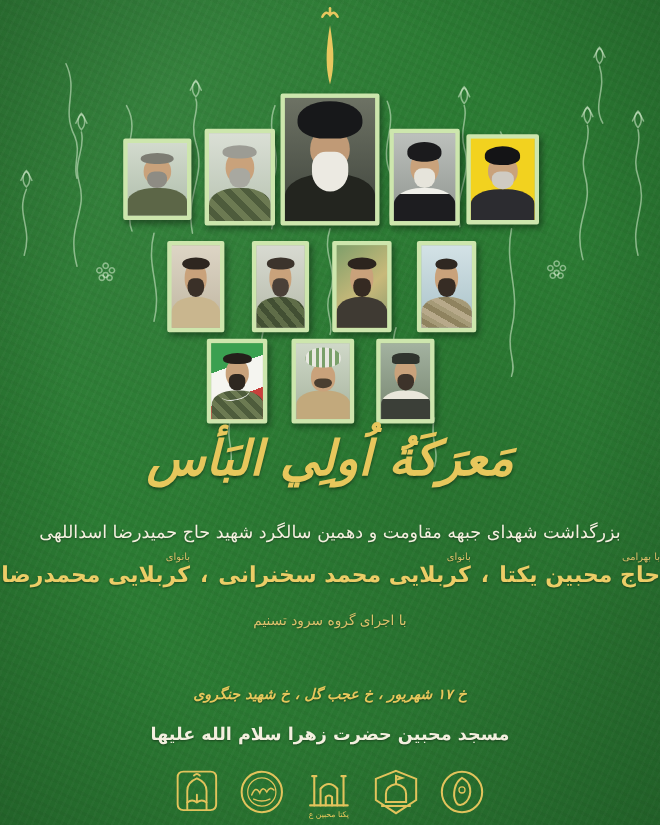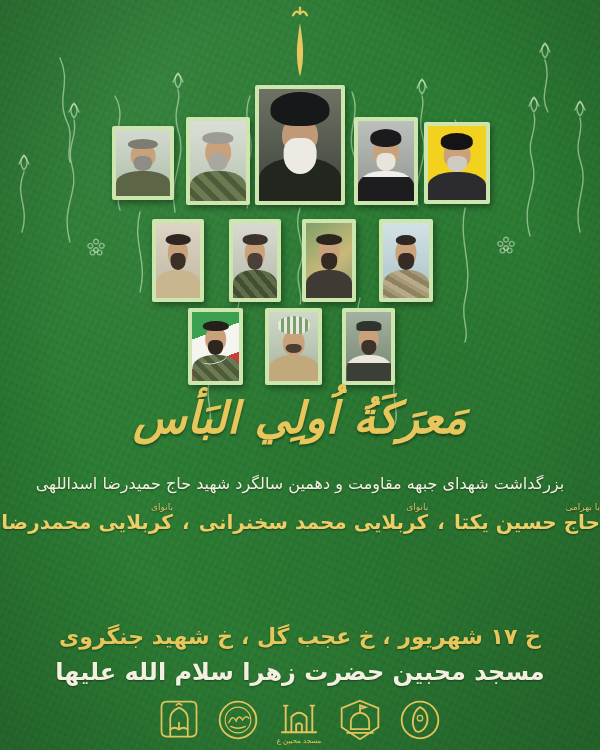--- a/index.html
+++ b/index.html
@@ -111,22 +111,22 @@
   .title{top:392px;font-size:44px;font-weight:bold;font-style:italic;color:#e7c75c;
          text-shadow:0 2px 3px rgba(0,0,0,.4);letter-spacing:1px;}
   .line1{top:474px;font-size:16px;color:#f4f0df;text-shadow:0 1px 2px rgba(0,0,0,.4);}
   .names{top:502px;color:#eccd67;text-shadow:0 1px 2px rgba(0,0,0,.4);}
   .names .seg{display:inline-block;vertical-align:bottom;}
   .names .role{display:block;font-size:9px;color:#dcc06a;text-align:right;margin-bottom:-2px;}
   .names .nm{font-size:20px;font-weight:bold;}
   .names .sep{font-size:20px;font-weight:bold;margin:0 4px;vertical-align:bottom;}
   .line3{top:556px;font-size:12.5px;color:#ddc26c;text-shadow:0 1px 2px rgba(0,0,0,.4);}
   .line4{top:576px;font-size:24px;font-weight:bold;color:#f6f3e6;text-shadow:0 2px 3px rgba(0,0,0,.45);}
-  .line5{top:624px;font-size:22px;font-weight:bold;color:#e7c75c;text-shadow:0 1px 2px rgba(0,0,0,.4);}
-  .line6{top:658px;font-size:24px;font-weight:bold;color:#f4f0df;text-shadow:0 1px 2px rgba(0,0,0,.4);text-align:center;}
+  .line5{top:624px;font-size:13px;font-weight:bold;color:#e7c75c;text-shadow:0 1px 2px rgba(0,0,0,.4);font-style:italic;}
+  .line6{top:658px;font-size:16px;font-weight:bold;color:#f4f0df;text-shadow:0 1px 2px rgba(0,0,0,.4);text-align:center;}
 
   
   .logos{position:absolute;left:0;top:698px;width:100%;display:flex;justify-content:center;
          align-items:flex-start;gap:16px;z-index:4;}
   .logo{display:flex;flex-direction:column;align-items:center;}
   .logo svg{display:block;}
   .logocap{font-size:7px;color:#e7c75c;margin-top:1px;}
 </style>
 </head>
 <body>
@@ -291,34 +291,35 @@
         <div class="beard"></div>
       </div>
     </div>
 
   <div class="txt line1" dir="rtl">بزرگداشت شهدای جبهه مقاومت و دهمین سالگرد شهید حاج حمیدرضا اسداللهی</div>
   <div class="txt title" dir="rtl">مَعرَكَةُ اُولِي البَأس</div>
 
   <div class="txt names" dir="rtl">
     <span class="seg">
       <span class="role">با بهرامی</span>
-      <span class="nm">حاج حسین یکتا</span>
+      <span class="nm">حاج محبین یکتا</span>
     </span>
     <span class="sep">،</span>
     <span class="seg">
       <span class="role">بانوای</span>
       <span class="nm">کربلایی محمد سخنرانی</span>
     </span>
     <span class="sep">،</span>
     <span class="seg">
       <span class="role">بانوای</span>
       <span class="nm">کربلایی محمدرضا دولابی</span>
     </span>
   </div>
 
+  <div class="txt line3" dir="rtl">با اجرای گروه سرود تسنیم</div>
   <div class="txt line5" dir="rtl">خ ۱۷ شهریور ، خ عجب گل ، خ شهید جنگروی</div>
   <div class="txt line6" dir="rtl">مسجد محبین حضرت زهرا سلام الله علیها</div>
 
   <div class="logos">
     <div class="logo">
       <svg viewBox="0 0 48 48" width="42" height="42" fill="none" stroke="#e2c35c" stroke-width="2" stroke-linecap="round">
         <path d="M10,4 H38 Q44,4 44,10 V38 Q44,44 38,44 H10 Q4,44 4,38 V10 Q4,4 10,4 Z"></path>
         <path d="M14,44 V24 Q14,15 24,11 Q34,15 34,24 V44"></path>
         <path d="M14,36 Q19,32 24,36 Q29,32 34,36 M24,36 V28"></path>
         <path d="M21,8 Q24,5 27,8"></path>
@@ -331,21 +332,21 @@
         <path d="M14,27 q4,-10 8,-2 q3,-8 7,-1 q3,-6 7,-2 M16,31 q8,4 16,0" stroke-width="1.5"></path>
       </svg>
     </div>
     <div class="logo">
       <svg viewBox="0 0 48 40" width="46" height="38" fill="none" stroke="#e2c35c" stroke-width="2" stroke-linecap="round">
         <path d="M10,36 V8 M8,8 h4 M38,36 V8 M36,8 h4"></path>
         <path d="M16,36 V20 Q24,11 32,20 V36"></path>
         <path d="M21,36 V28 Q24,25 27,28 V36"></path>
         <path d="M6,36 H42"></path>
       </svg>
-      <span class="logocap" dir="rtl">مسجد محبین ع</span>
+      <span class="logocap" dir="rtl">یکتا محبین ع</span>
     </div>
     <div class="logo">
       <svg viewBox="0 0 48 48" width="44" height="44" fill="none" stroke="#e2c35c" stroke-width="2" stroke-linecap="round">
         <path d="M24,3 L44,11 V32 L24,45 L4,32 V11 Z"></path>
         <path d="M14,34 V26 Q14,18 24,16 Q34,18 34,26 V34 Z"></path>
         <path d="M24,16 V8 l6,2 -6,2"></path>
         <path d="M10,38 H38"></path>
       </svg>
     </div>
     <div class="logo">

